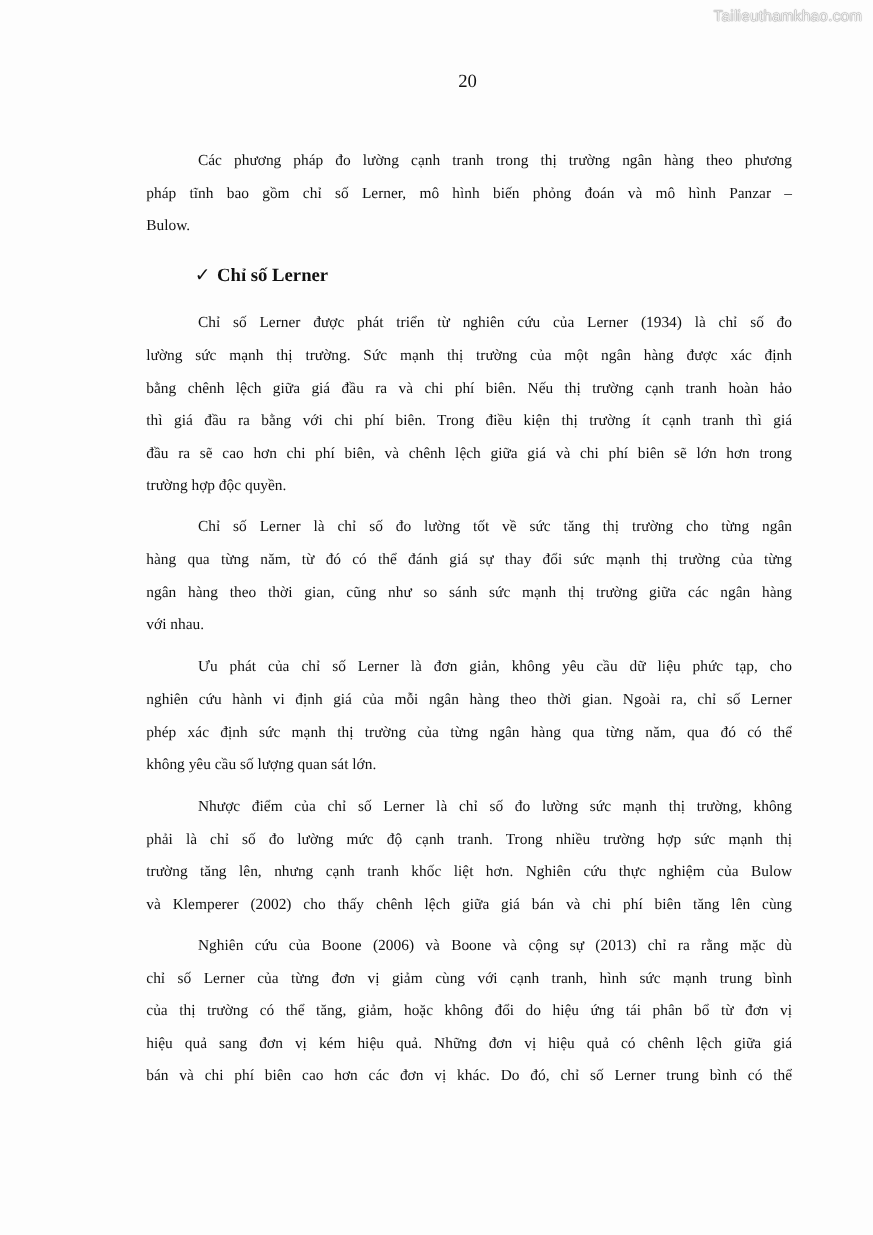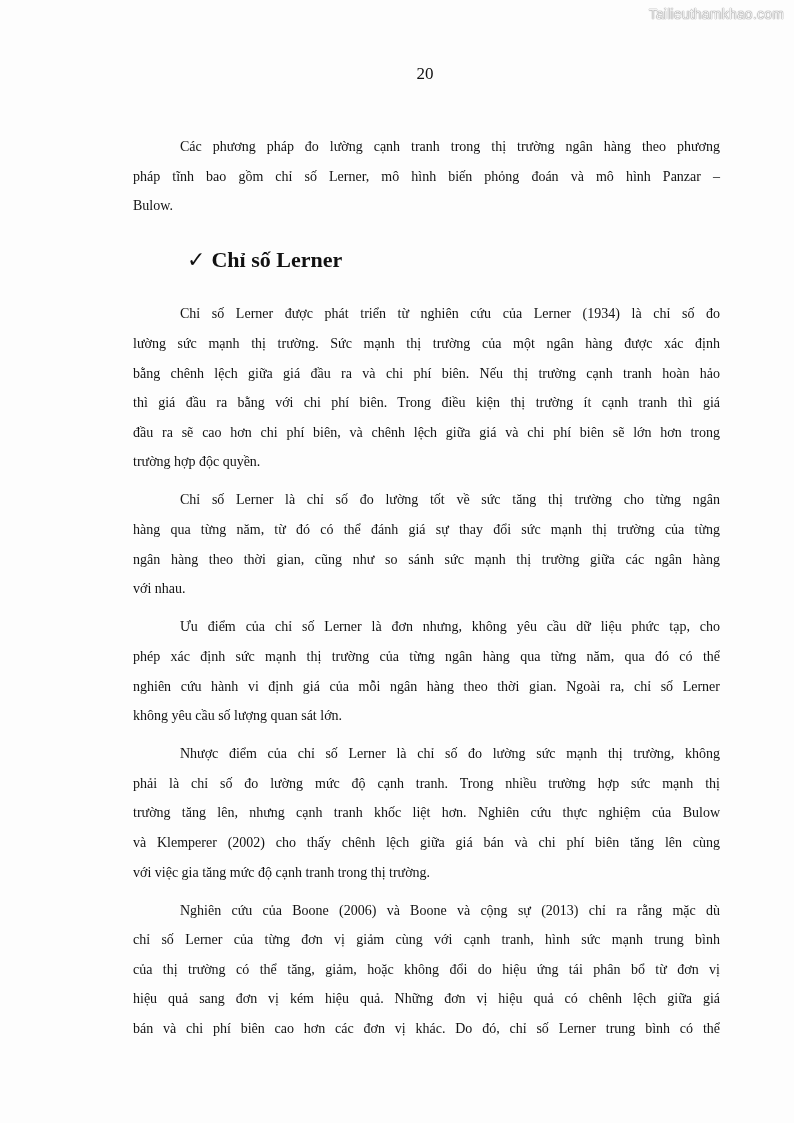--- a/index.html
+++ b/index.html
@@ -37,24 +37,24 @@
       display: block;
       text-align: justify;
       text-align-last: justify;
       white-space: nowrap;
       height: 29.6px;
     }
     .line.last { text-align-last: left; }
     .line.first { padding-left: 47px; }
     .gap { height: 8.5px; }
     .heading {
-      font-size: 22px; font-weight: bold;
+      font-size: 17px; font-weight: bold;
       padding-left: 38px;
       line-height: 29.6px;
-      margin: 16px;
+      margin: 6px;
       font-family: Liberation Serif, serif;
     }
     .check { font-weight: normal; margin-right: 6px; }
   </style>
 </head>
 <body>
 
 <div class="watermark">Tailieuthamkhao.com</div>
 
 <div class="page-number">20</div>
@@ -85,33 +85,32 @@
 
   <p class="para">
     <span class="line first">Chỉ số Lerner là chỉ số đo lường tốt về sức tăng thị trường cho từng ngân</span>
     <span class="line">hàng qua từng năm, từ đó có thể đánh giá sự thay đổi sức mạnh thị trường của từng</span>
     <span class="line">ngân hàng theo thời gian, cũng như so sánh sức mạnh thị trường giữa các ngân hàng</span>
     <span class="line last">với nhau.</span>
   </p>
   <div class="gap"></div>
 
   <p class="para">
-    <span class="line first">Ưu điểm của chỉ số Lerner là đơn nhưng, không yêu cầu dữ liệu phức tạp, cho</span>
+    <span class="line first">Ưu phát của chỉ số Lerner là đơn giản, không yêu cầu dữ liệu phức tạp, cho</span>
+    <span class="line">nghiên cứu hành vi định giá của mỗi ngân hàng theo thời gian. Ngoài ra, chỉ số Lerner</span>
     <span class="line">phép xác định sức mạnh thị trường của từng ngân hàng qua từng năm, qua đó có thể</span>
-    <span class="line">nghiên cứu hành vi định giá của mỗi ngân hàng theo thời gian. Ngoài ra, chỉ số Lerner</span>
     <span class="line last">không yêu cầu số lượng quan sát lớn.</span>
   </p>
   <div class="gap"></div>
 
   <p class="para">
     <span class="line first">Nhược điểm của chỉ số Lerner là chỉ số đo lường sức mạnh thị trường, không</span>
     <span class="line">phải là chỉ số đo lường mức độ cạnh tranh. Trong nhiều trường hợp sức mạnh thị</span>
     <span class="line">trường tăng lên, nhưng cạnh tranh khốc liệt hơn. Nghiên cứu thực nghiệm của Bulow</span>
     <span class="line">và Klemperer (2002) cho thấy chênh lệch giữa giá bán và chi phí biên tăng lên cùng</span>
-    <span class="line last">với việc gia tăng mức độ cạnh tranh trong thị trường.</span>
   </p>
   <div class="gap"></div>
 
   <p class="para">
     <span class="line first">Nghiên cứu của Boone (2006) và Boone và cộng sự (2013) chỉ ra rằng mặc dù</span>
     <span class="line">chỉ số Lerner của từng đơn vị giảm cùng với cạnh tranh, hình sức mạnh trung bình</span>
     <span class="line">của thị trường có thể tăng, giảm, hoặc không đổi do hiệu ứng tái phân bổ từ đơn vị</span>
     <span class="line">hiệu quả sang đơn vị kém hiệu quả. Những đơn vị hiệu quả có chênh lệch giữa giá</span>
     <span class="line">bán và chi phí biên cao hơn các đơn vị khác. Do đó, chỉ số Lerner trung bình có thể</span>
   </p>

